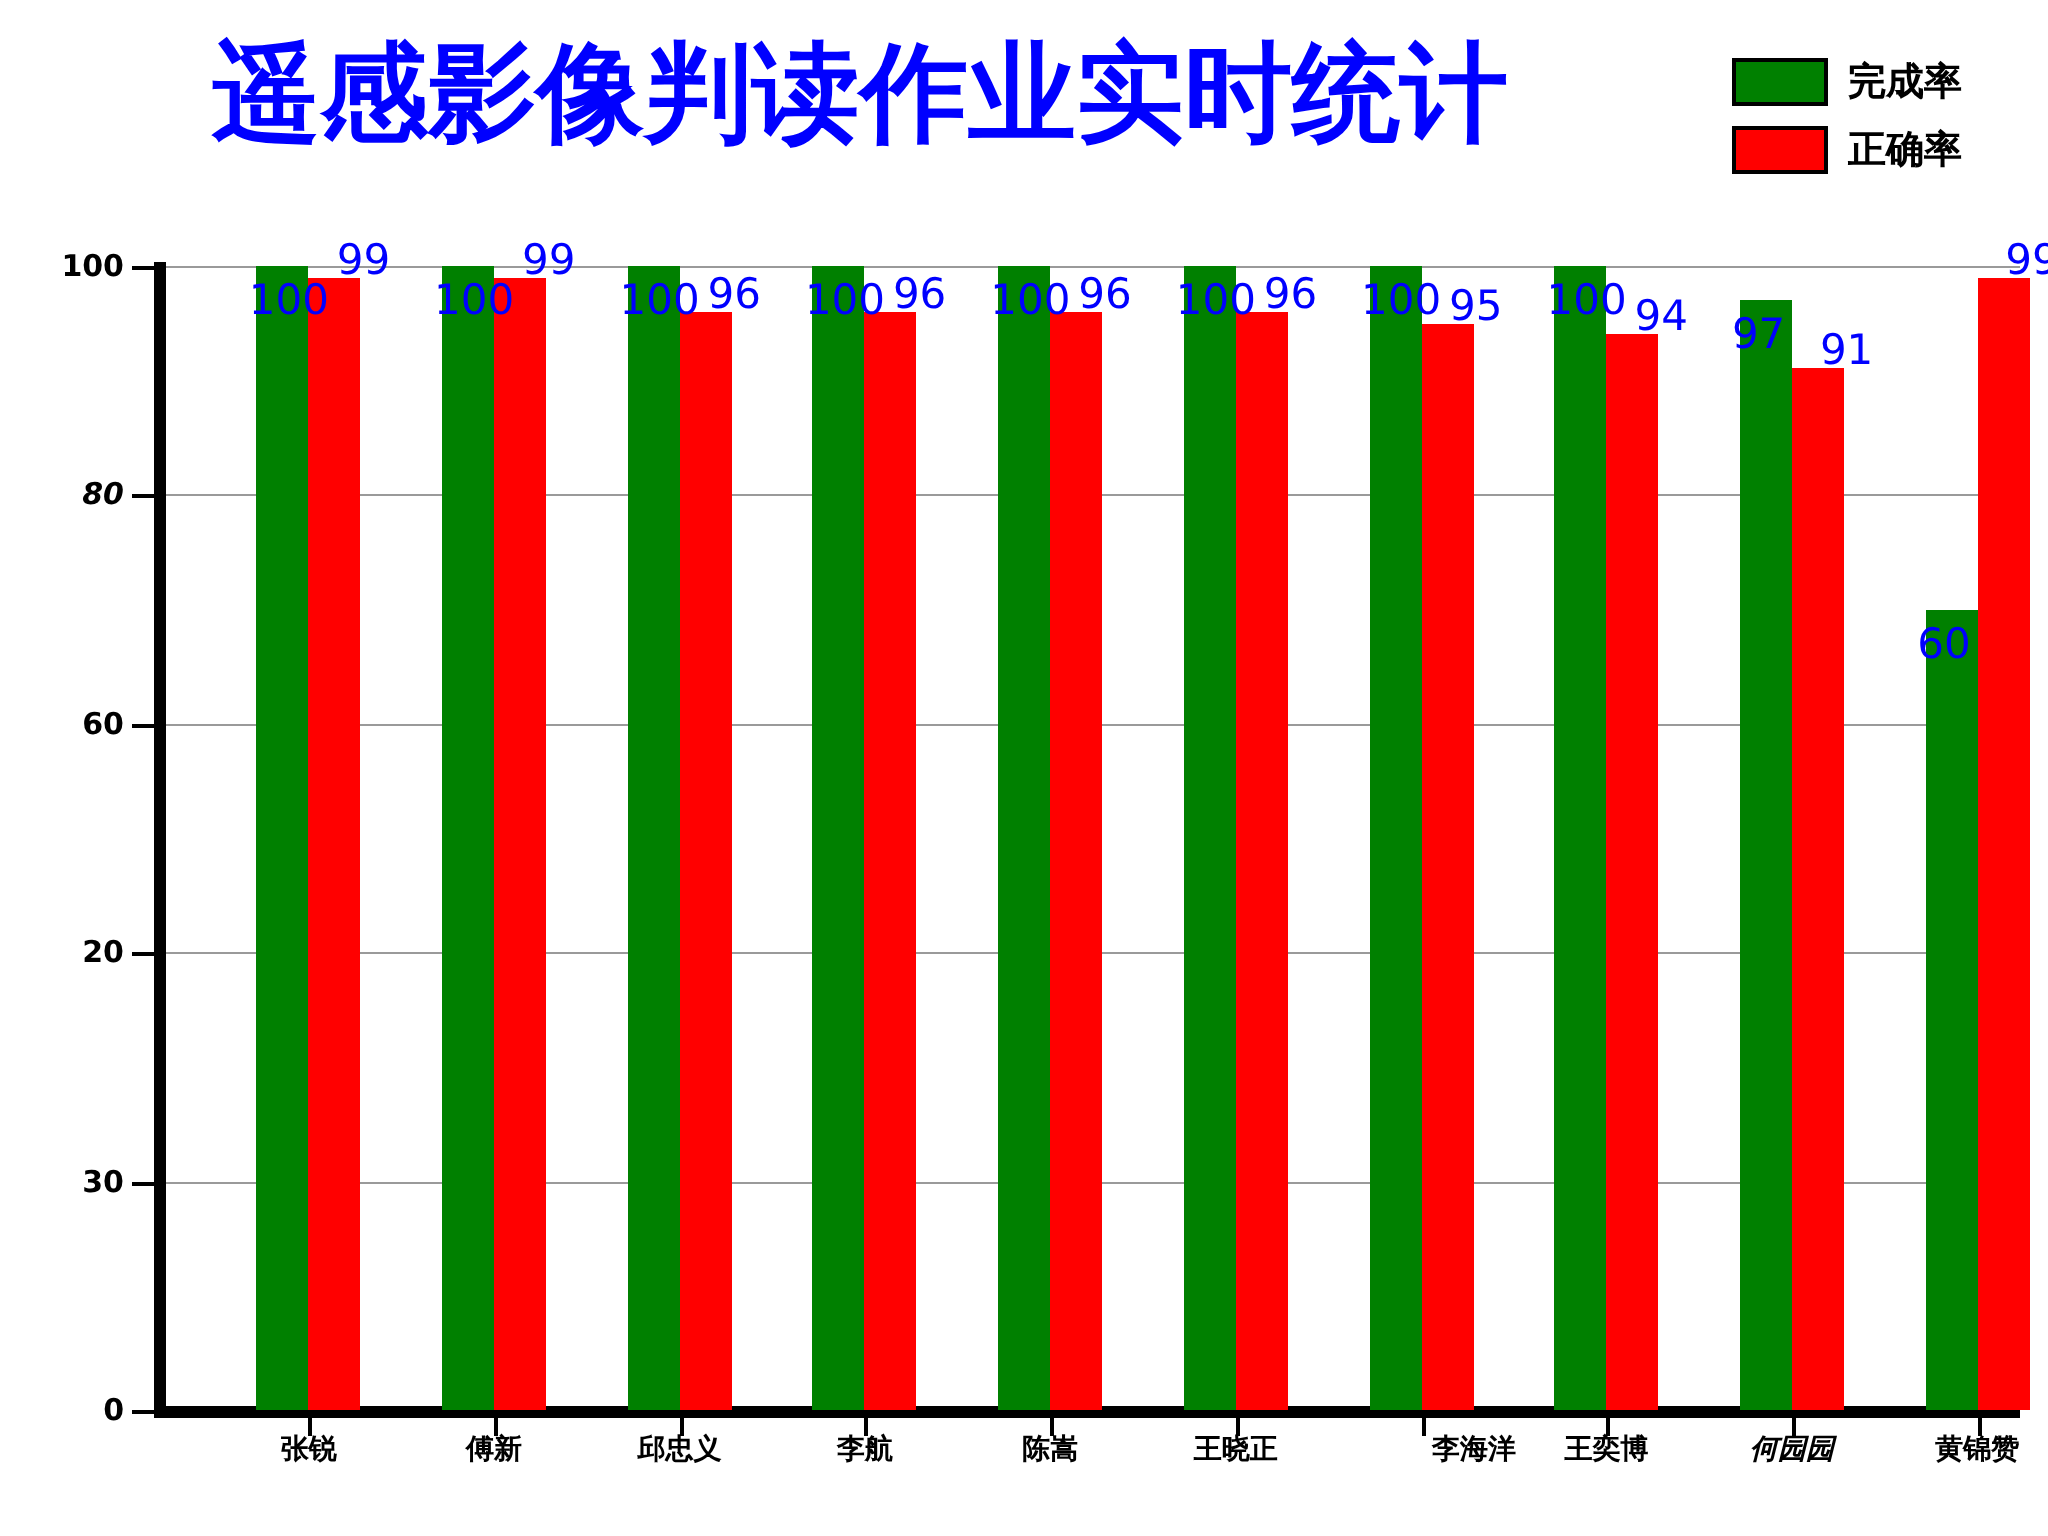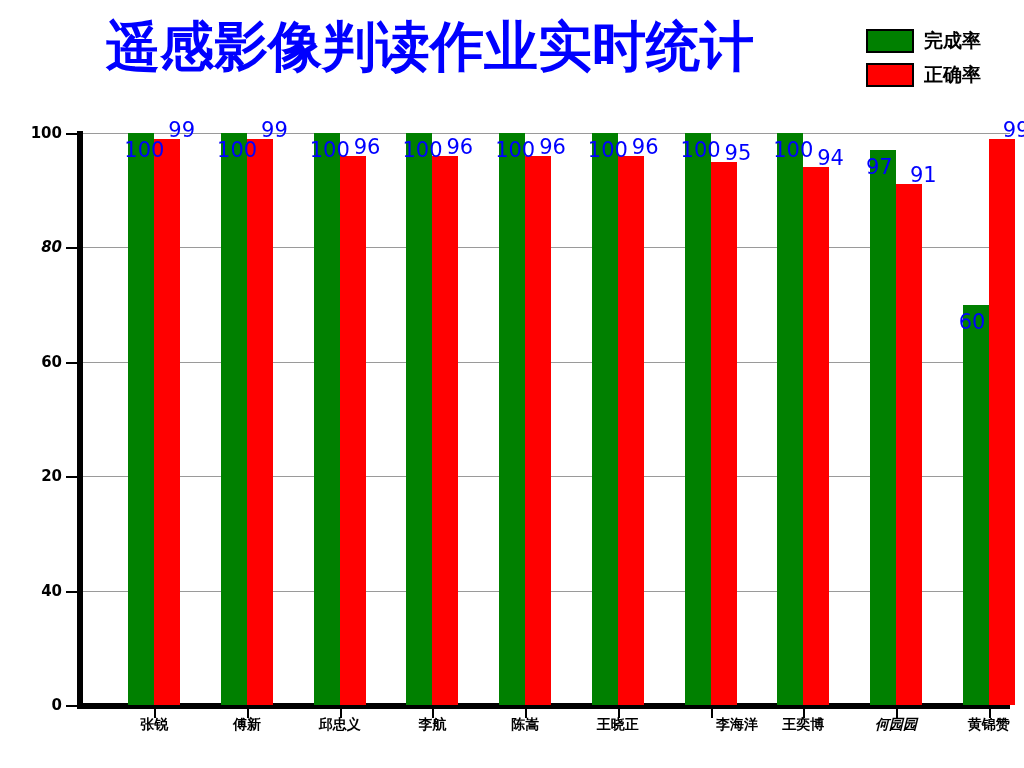--- a/index.html
+++ b/index.html
@@ -168,21 +168,21 @@
   </div>
 </div>
 
 <div id="y-axis-line"></div>
 <div id="x-axis-line"></div>
 
 <div id="y-axis">
     <div class="y-tick-mark" style="top: 705px;"></div>
     <div class="ylab" style="top: 696px;">0</div>
     <div class="y-tick-mark" style="top: 590.6px;"></div>
-    <div class="ylab" style="top: 581.6px;">40</div>
+    <div class="ylab" style="top: 581.6px;">30</div>
     <div class="y-tick-mark" style="top: 476.2px;"></div>
     <div class="ylab" style="top: 467.2px;">20</div>
     <div class="y-tick-mark" style="top: 361.8px;"></div>
     <div class="ylab" style="top: 352.8px; text-align: right;">60</div>
     <div class="y-tick-mark" style="top: 247.4px;"></div>
     <div class="ylab" style="top: 238.4px; font-style: italic;">80</div>
     <div class="y-tick-mark" style="top: 133px;"></div>
     <div class="ylab" style="top: 124px;">100</div>
   </div>
 <div id="plot">

